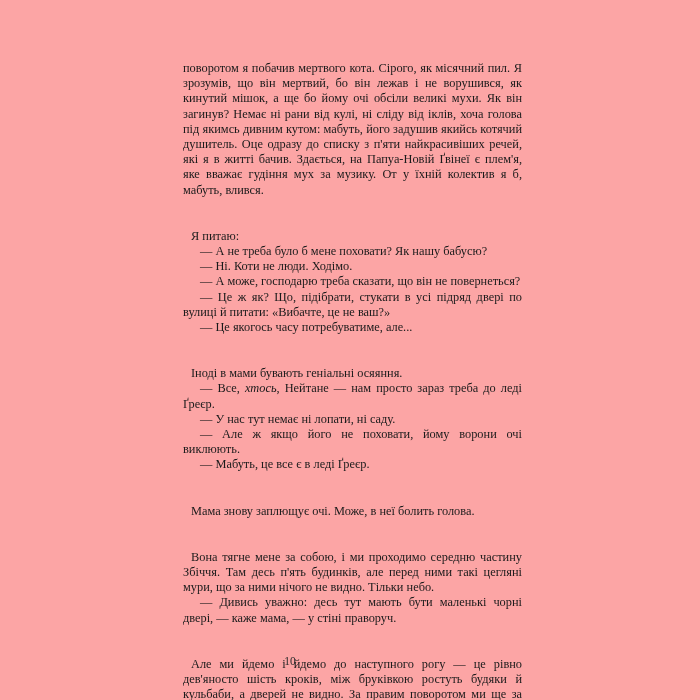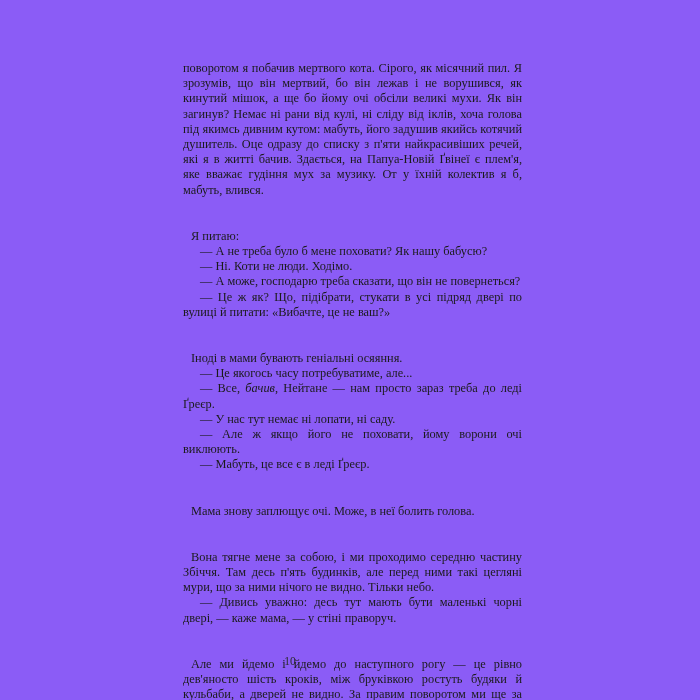--- a/index.html
+++ b/index.html
@@ -11,21 +11,21 @@
     height: 700px;
     background: #ffffff;
     font-family: "Liberation Serif", "DejaVu Serif", serif;
     color: #1a1a1a;
     overflow: hidden;
   }
   #page {
     position: relative;
     width: 700px;
     height: 700px;
-    background: #8b5cf6;
+    background: #fca5a5;
   }
   #text-column {
     position: absolute;
     left: 183px;
     top: 61px;
     width: 339px;
   }
   p.para {
     margin: 0;
     padding: 0;
@@ -68,23 +68,23 @@
 <div id="page">
 
   <div id="text-column">
 
     <p class="para first">поворотом я побачив мертвого кота. Сірого, як місячний пил. Я зрозумів, що він мертвий, бо він лежав і не ворушився, як кинутий мішок, а ще бо йому очі обсіли великі мухи. Як він загинув? Немає ні рани від кулі, ні сліду від іклів, хоча голова під якимсь дивним кутом: мабуть, його задушив якийсь котячий душитель. Оце одразу до списку з п'яти найкрасивіших речей, які я в житті бачив. Здається, на Папуа-Новій Ґвінеї є плем'я, яке вважає гудіння мух за музику. От у їхній колектив я б, мабуть, влився.</p>
     <p class="para indent">Я питаю:</p>
     <p class="para dialogue">— А не треба було б мене поховати? Як нашу бабусю?</p>
     <p class="para dialogue">— Ні. Коти не люди. Ходімо.</p>
     <p class="para dialogue">— А може, господарю треба сказати, що він не повернеться?</p>
     <p class="para dialogue">— Це ж як? Що, підібрати, стукати в усі підряд двері по вулиці й питати: «Вибачте, це не ваш?»</p>
+    <p class="para dialogue">— Це якогось часу потребуватиме, але...</p>
     <p class="para indent">Іноді в мами бувають геніальні осяяння.</p>
-    <p class="para dialogue">— Це якогось часу потребуватиме, але...</p>
-    <p class="para dialogue">— Все, <em>бачив</em>, Нейтане — нам просто зараз треба до леді Ґреєр.</p>
+    <p class="para dialogue">— Все, <em>хтось</em>, Нейтане — нам просто зараз треба до леді Ґреєр.</p>
     <p class="para dialogue">— У нас тут немає ні лопати, ні саду.</p>
     <p class="para dialogue">— Але ж якщо його не поховати, йому ворони очі виклюють.</p>
     <p class="para dialogue">— Мабуть, це все є в леді Ґреєр.</p>
     <p class="para indent">Мама знову заплющує очі. Може, в неї болить голова.</p>
     <p class="para indent">Вона тягне мене за собою, і ми проходимо середню частину Збіччя. Там десь п'ять будинків, але перед ними такі цегляні мури, що за ними нічого не видно. Тільки небо.</p>
     <p class="para dialogue">— Дивись уважно: десь тут мають бути маленькі чорні двері, — каже мама, — у стіні праворуч.</p>
     <p class="para indent">Але ми йдемо і йдемо до наступного рогу — це рівно дев'яносто шість кроків, між бруківкою ростуть будяки й кульбаби, а дверей не видно. За правим поворотом ми ще за двадцять кроків опиняємося на вулиці, паралельній Вествуд-роуд. Там висить табличка: «Кренбері-авеню». По другий бік стоїть «швидка допомога» з лікарні Святого Йоана. Забрьохана; над заднім колесом хтось написав пальцем: «Помий мене». У водія зламаний ніс, він розмовляє по рації. Мимо проїжджає стиляга на моторолері — точно як у кіно «Квадрофенія», без шолома.</p>
     <p class="para dialogue">— А без шолома їздити незаконно, — кажу я.</p>
 
   </div>

